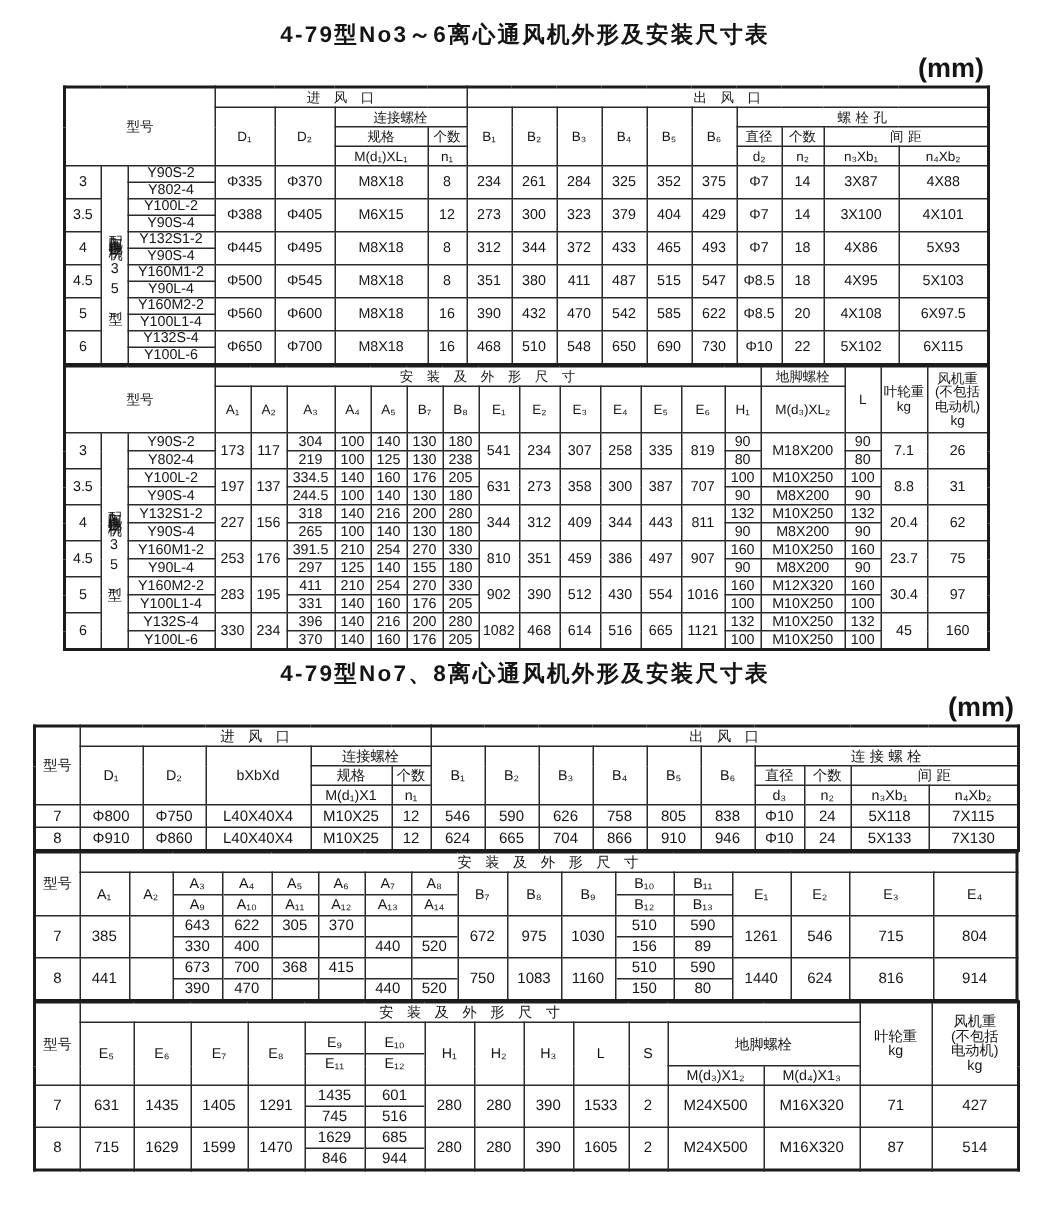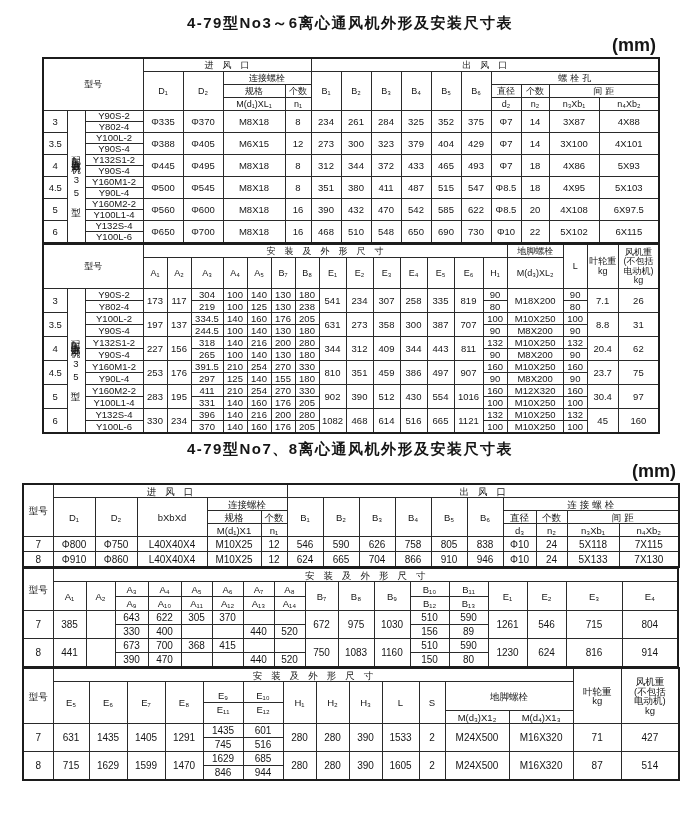--- a/index.html
+++ b/index.html
@@ -735,21 +735,21 @@
             <td>1083</td>
             <td>1160</td>
             <td>
               <div class="stack">510</div>
               <div class="stack stack-b">150</div>
             </td>
             <td>
               <div class="stack">590</div>
               <div class="stack stack-b">80</div>
             </td>
-            <td>1230</td>
+            <td>1440</td>
             <td>624</td>
             <td>816</td>
             <td>914</td>
           </tr>
         </tbody>
       </table>
       <table class="sec" id="t2c">
         <colgroup>
           <col style="width: 30px;">
           <col style="width: 36px;">

